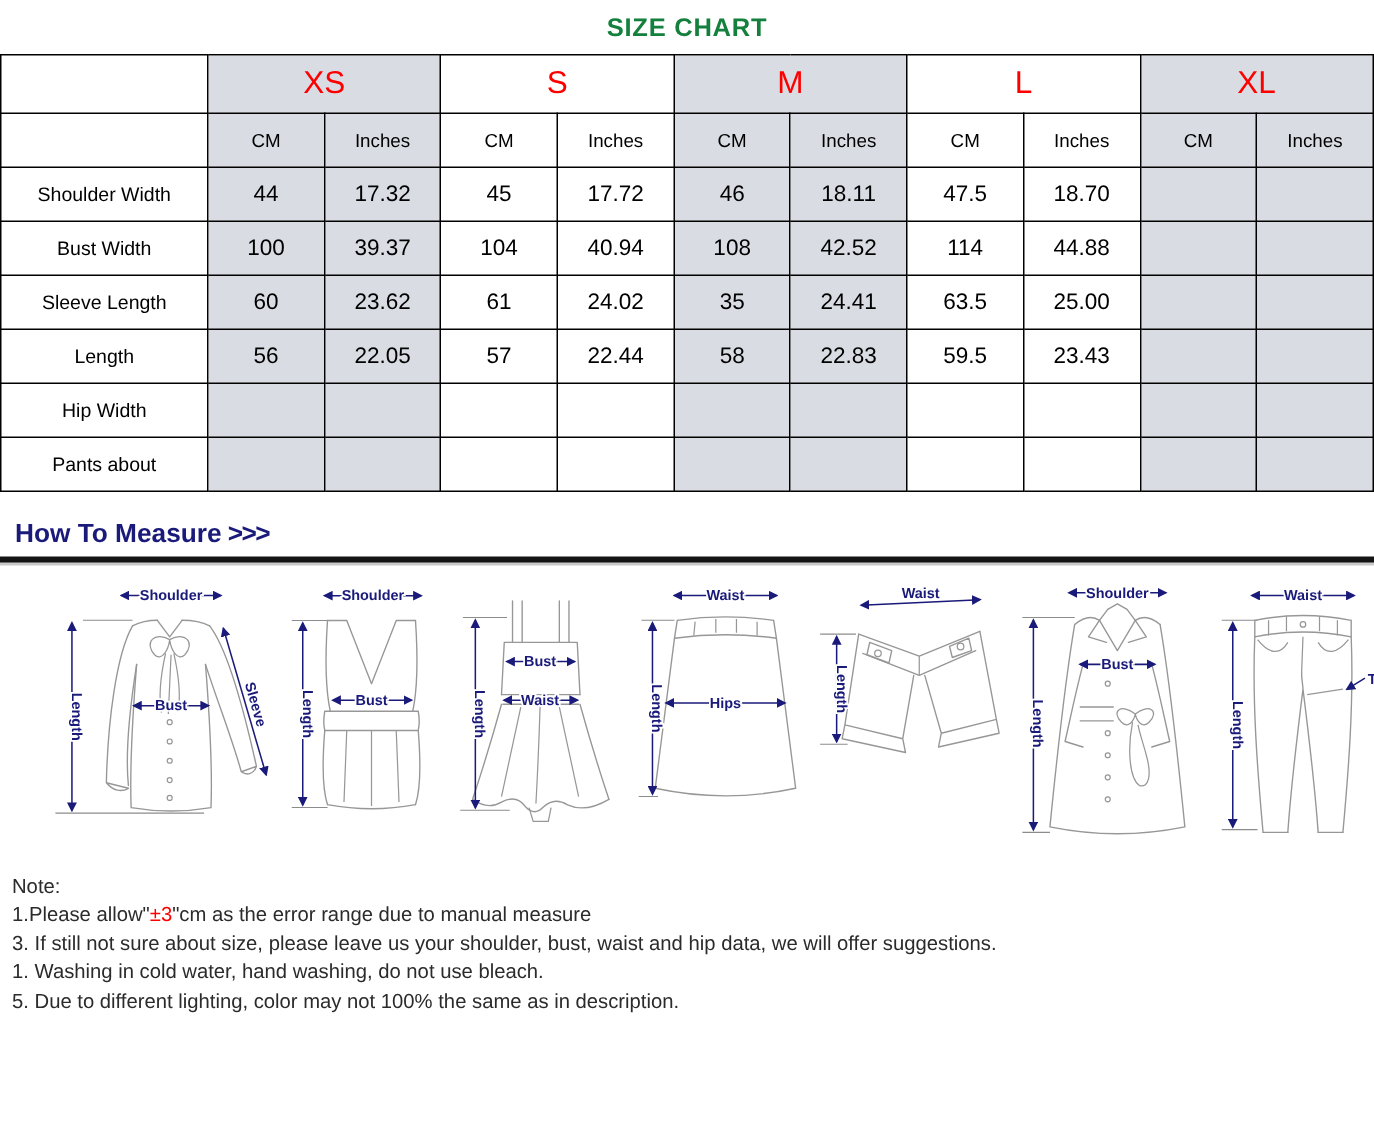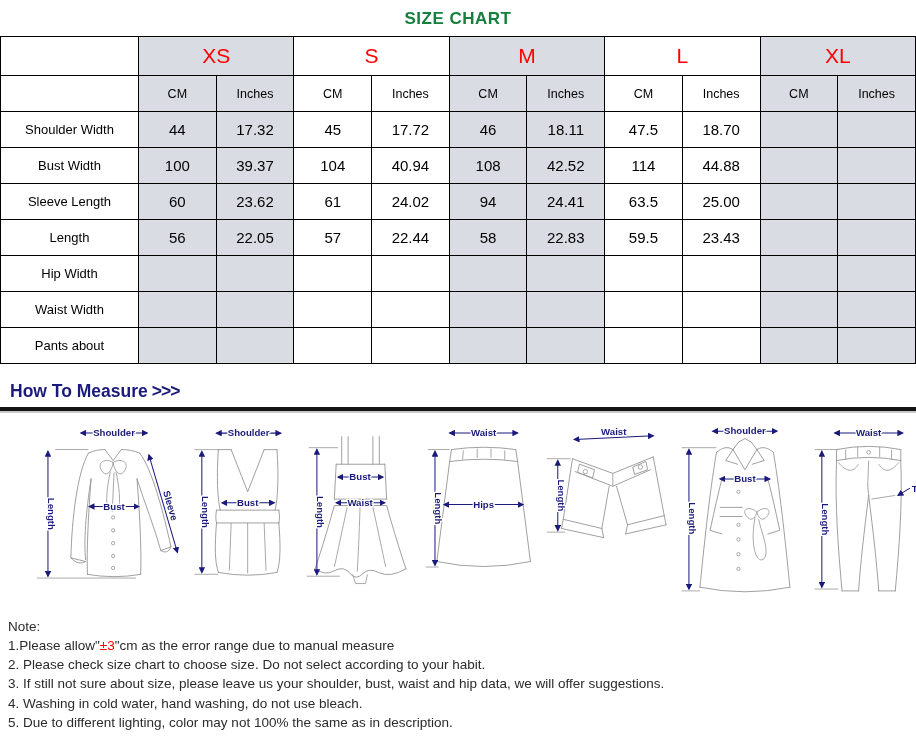--- a/index.html
+++ b/index.html
@@ -130,21 +130,21 @@
         <td class="val">44.88</td>
         <td class="val shaded"></td>
         <td class="val shaded"></td>
       </tr>
       <tr>
         <th class="rowlabel">Sleeve Length</th>
         <td class="val shaded">60</td>
         <td class="val shaded">23.62</td>
         <td class="val">61</td>
         <td class="val">24.02</td>
-        <td class="val shaded">94</td>
+        <td class="val shaded">35</td>
         <td class="val shaded">24.41</td>
         <td class="val">63.5</td>
         <td class="val">25.00</td>
         <td class="val shaded"></td>
         <td class="val shaded"></td>
       </tr>
       <tr>
         <th class="rowlabel">Length</th>
         <td class="val shaded">56</td>
         <td class="val shaded">22.05</td>
@@ -152,33 +152,20 @@
         <td class="val">22.44</td>
         <td class="val shaded">58</td>
         <td class="val shaded">22.83</td>
         <td class="val">59.5</td>
         <td class="val">23.43</td>
         <td class="val shaded"></td>
         <td class="val shaded"></td>
       </tr>
       <tr>
         <th class="rowlabel">Hip Width</th>
-        <td class="val shaded"></td>
-        <td class="val shaded"></td>
-        <td class="val"></td>
-        <td class="val"></td>
-        <td class="val shaded"></td>
-        <td class="val shaded"></td>
-        <td class="val"></td>
-        <td class="val"></td>
-        <td class="val shaded"></td>
-        <td class="val shaded"></td>
-      </tr>
-      <tr>
-        <th class="rowlabel">Waist Width</th>
         <td class="val shaded"></td>
         <td class="val shaded"></td>
         <td class="val"></td>
         <td class="val"></td>
         <td class="val shaded"></td>
         <td class="val shaded"></td>
         <td class="val"></td>
         <td class="val"></td>
         <td class="val shaded"></td>
         <td class="val shaded"></td>
@@ -415,19 +402,18 @@
         <line class="m" x1="112" y1="72" x2="99" y2="80" marker-end="url(#a7)"></line>
         <text class="lab" x="114" y="76" text-anchor="start">Thigh</text>
       </g>
     </svg>
 
   </div>
 
   <div class="note">
     <div>Note:</div>
     <div><span>1.Please allow"</span><span class="red">±3</span><span>"cm as the error range due to manual measure</span></div>
-    <div>2. Please check size chart to choose size. Do not select according to your habit.</div>
     <div>3. If still not sure about size, please leave us your shoulder, bust, waist and hip data, we will offer suggestions.</div>
-    <div>4. Washing in cold water, hand washing, do not use bleach.</div>
+    <div>1. Washing in cold water, hand washing, do not use bleach.</div>
     <div>5. Due to different lighting, color may not 100% the same as in description.</div>
   </div>
 
 </div>
 
 </body></html>

